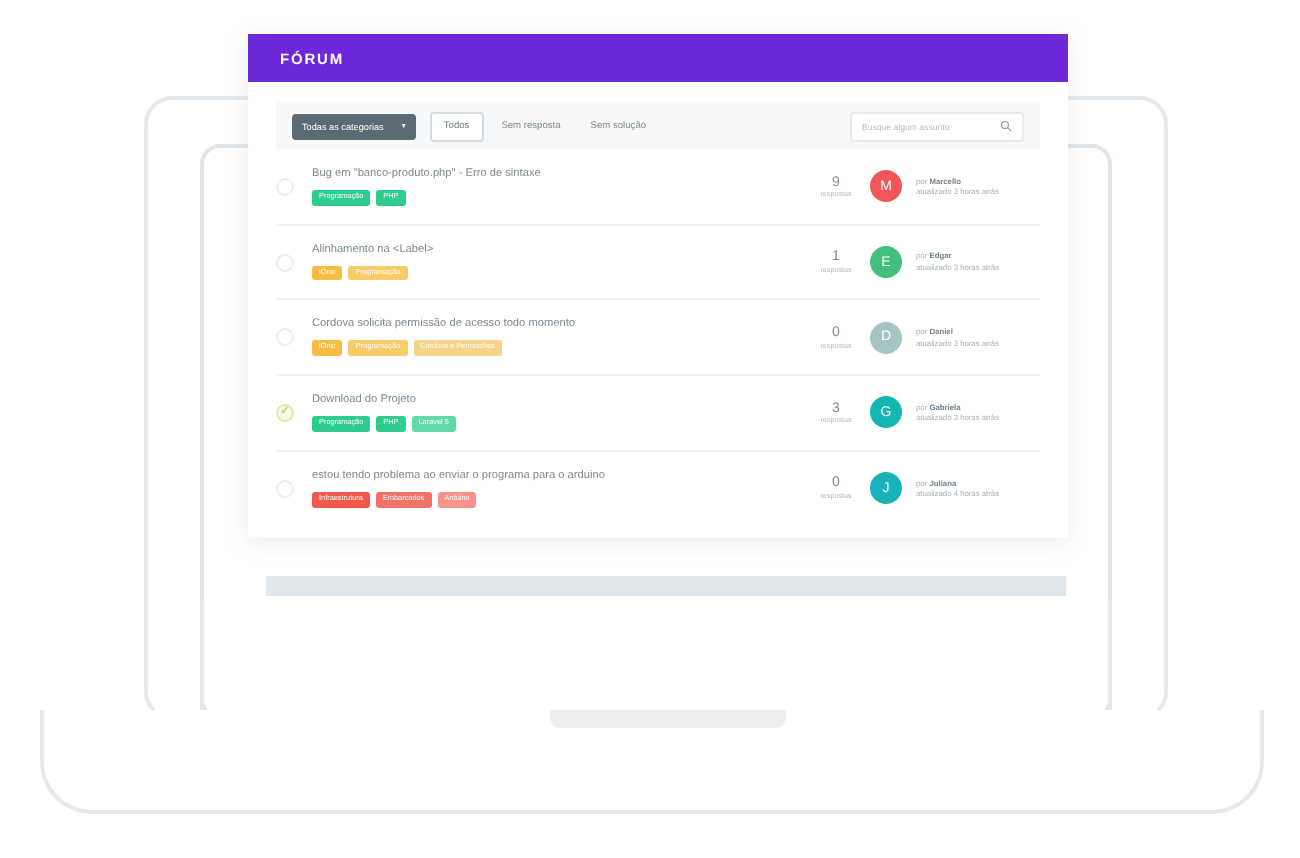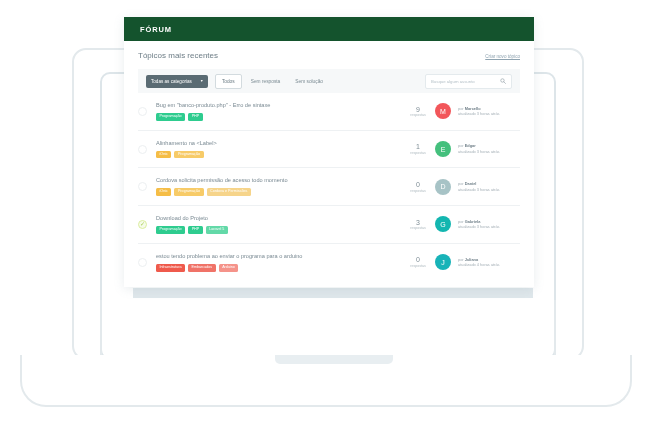--- a/index.html
+++ b/index.html
@@ -92,21 +92,21 @@
   .app-card {
     position: absolute;
     left: 124px;
     top: 17px;
     width: 410px;
     background: #ffffff;
     box-shadow: 0 2px 10px rgba(120,140,155,0.16);
   }
   .app-header {
     height: 24px;
-    background: #14532d;
+    background: #6d28d9;
     display: flex;
     align-items: center;
     padding: 0 0 0 16px;
   }
   .app-title {
     color: #ffffff;
     font-size: 7.5px;
     font-weight: bold;
     letter-spacing: 0.9px;
   }
@@ -300,24 +300,20 @@
 </div>
 
 <div class="app-card">
 
   <div class="app-header">
     <span class="app-title">FÓRUM</span>
   </div>
 
   <div class="app-body">
 
-    <div class="page-head">
-      <span class="page-title">Tópicos mais recentes</span>
-      <a class="new-topic-link" href="#">Criar novo tópico</a>
-    </div>
 
     <div class="filter-bar">
       <div class="cat-select">
         <span>Todas as categorias</span>
         <span class="caret">▾</span>
       </div>
       <div id="tabs-host" style="display:flex;align-items:center;gap:3px;">
           <div class="tab-btn active">Todos</div>
           <div class="tab-btn">Sem resposta</div>
           <div class="tab-btn">Sem solução</div>

